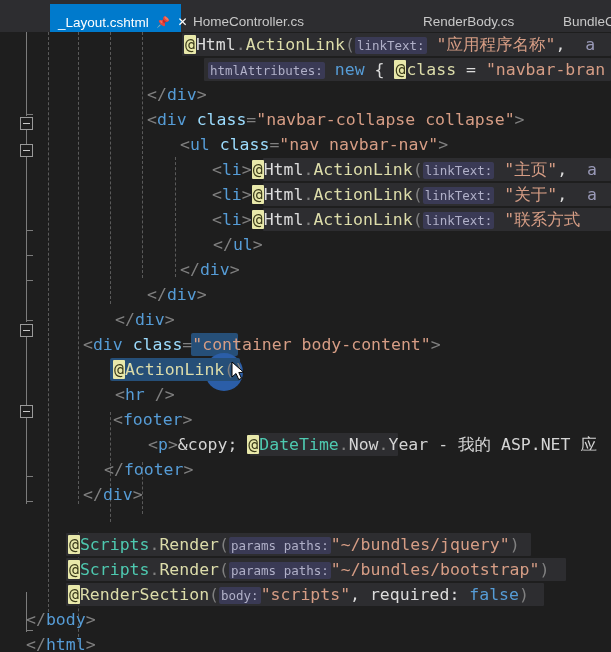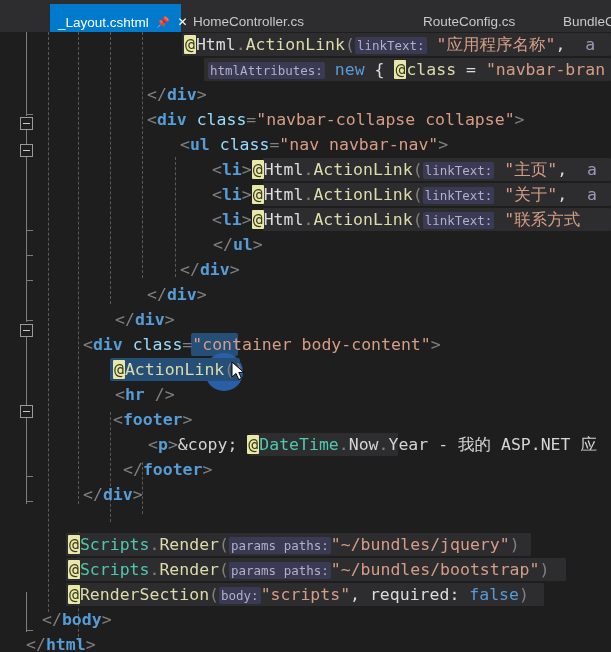--- a/index.html
+++ b/index.html
@@ -64,21 +64,21 @@
   }
   .line{
     position:absolute;left:0;width:611px;height:25px;
     font-size:16.5px;
     line-height:25px;
     white-space:pre;
     color:#d4d4d4;
   }
   .txt{position:absolute;top:0;white-space:pre;}
   
-  .c-tag{color:#569cd6;font-weight:bold;}
+  .c-tag{color:#569cd6;}
   .c-brk{color:#808080;}
   .c-attr{color:#9cdcfe;}
   .c-str{color:#d69d85;}
   .c-plain{color:#dcdcdc;}
   .c-razor{color:#dcdcaa;}
   .c-type{color:#4ec9b0;}
   .c-kw{color:#569cd6;}
   .c-param{color:#9a9ab8;}
   .c-cjk{color:#d69d85;}
   .c-white{color:#d4d4d4;}
@@ -126,21 +126,21 @@
     <span class="pin">📌</span>
     <span class="close">✕</span>
   </div>
 
   <div class="tab" style="left:185px;">
     <span class="tlabel">HomeController.cs</span>
   </div>
 
 
   <div class="tab" style="left:415px;">
-    <span class="tlabel">RouteConfig.cs</span>
+    <span class="tlabel">RenderBody.cs</span>
   </div>
 
   <div class="tab" style="left:555px;">
     <span class="tlabel">BundleC</span>
   </div>
 </div>
 
 <div id="editor">
 
   <div id="outline-margin">
@@ -251,21 +251,21 @@
     <div class="line" style="top:375px;">
       <span class="txt" style="left:113px;"><span class="c-brk">&lt;</span><span class="c-tag">footer</span><span class="c-brk">&gt;</span></span>
     </div>
 
     <div class="line" style="top:400px;">
       <div class="razorbg" style="left:250px;width:148px;"></div>
       <span class="txt" style="left:148px;"><span class="c-brk">&lt;</span><span class="c-tag">p</span><span class="c-brk">&gt;</span><span class="c-white">&amp;copy;&nbsp;</span><span class="at">@</span><span class="c-type">DateTime</span><span class="c-brk">.</span><span class="c-white">Now</span><span class="c-brk">.</span><span class="c-white">Year</span><span class="c-white">&nbsp;-&nbsp;我的&nbsp;ASP.NET&nbsp;应</span></span>
     </div>
 
     <div class="line" style="top:425px;">
-      <span class="txt" style="left:123px;"><span class="c-brk">&lt;/</span><span class="c-tag">footer</span><span class="c-brk">&gt;</span></span>
+      <span class="txt" style="left:104px;"><span class="c-brk">&lt;/</span><span class="c-tag">footer</span><span class="c-brk">&gt;</span></span>
     </div>
 
     <div class="line" style="top:450px;">
       <span class="txt" style="left:83px;"><span class="c-brk">&lt;/</span><span class="c-tag">div</span><span class="c-brk">&gt;</span></span>
     </div>
 
     <div class="line" style="top:475px;"></div>
 
     <div class="line" style="top:500px;">
       <div class="razorbg" style="left:66px;width:465px;"></div>
@@ -276,21 +276,21 @@
       <div class="razorbg" style="left:66px;width:500px;"></div>
       <span class="txt" style="left:68px;"><span class="at">@</span><span class="c-type">Scripts</span><span class="c-brk">.</span><span class="c-razor">Render</span><span class="c-brk">(</span><span class="pill">params&nbsp;paths:</span><span class="c-str">"~/bundles/bootstrap"</span><span class="c-brk">)</span></span>
     </div>
 
     <div class="line" style="top:550px;">
       <div class="razorbg" style="left:66px;width:478px;"></div>
       <span class="txt" style="left:68px;"><span class="at">@</span><span class="c-razor">RenderSection</span><span class="c-brk">(</span><span class="pill">body:</span><span class="c-str">"scripts"</span><span class="c-plain">,&nbsp;</span><span class="c-plain">required:&nbsp;</span><span class="c-kw">false</span><span class="c-brk">)</span></span>
     </div>
 
     <div class="line" style="top:575px;">
-      <span class="txt" style="left:42px;"><span class="c-brk">&lt;/</span><span class="c-tag">body</span><span class="c-brk">&gt;</span></span>
+      <span class="txt" style="left:26px;"><span class="c-brk">&lt;/</span><span class="c-tag">body</span><span class="c-brk">&gt;</span></span>
     </div>
 
     <div class="line" style="top:600px;">
       <span class="txt" style="left:26px;"><span class="c-brk">&lt;/</span><span class="c-tag">html</span><span class="c-brk">&gt;</span></span>
     </div>
 
   </div>
 
 
 </div>

